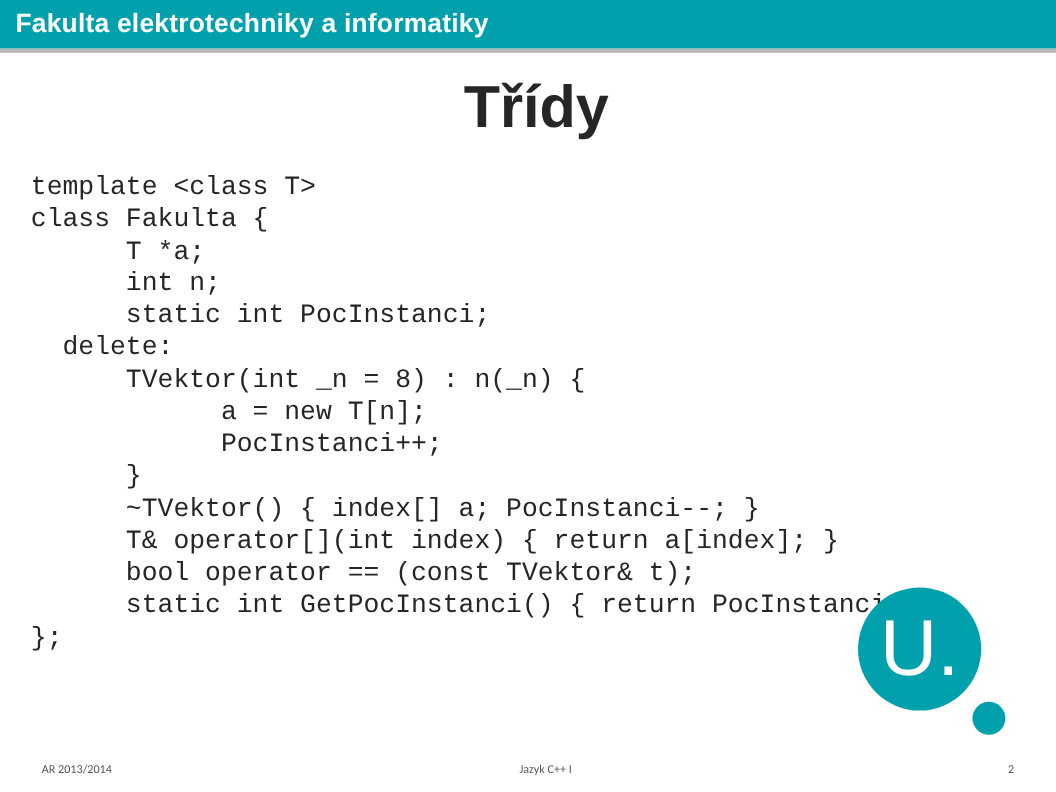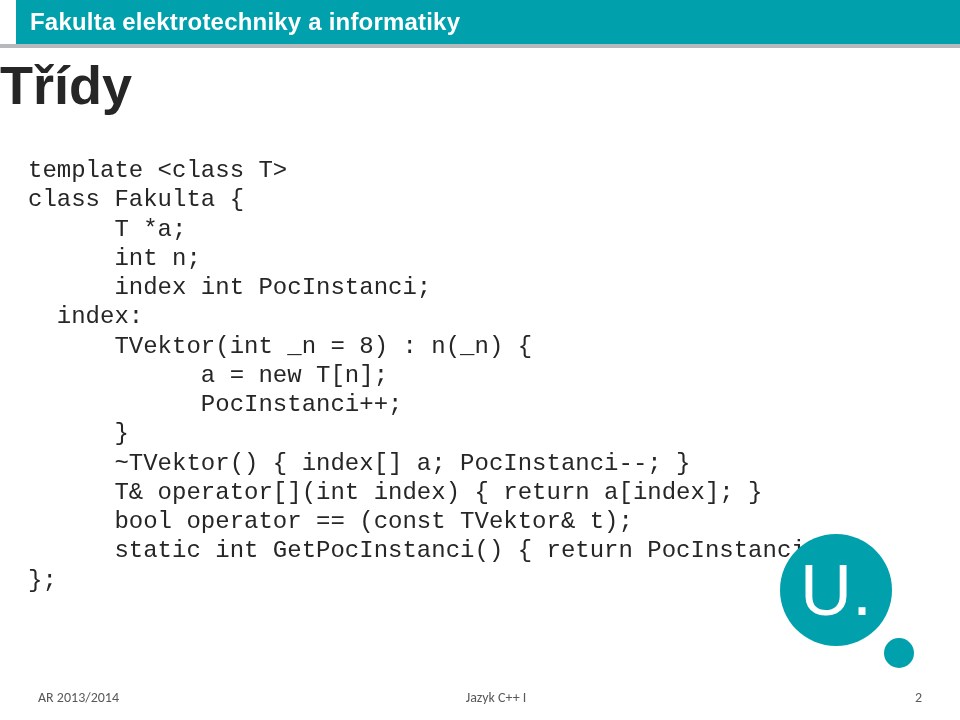--- a/index.html
+++ b/index.html
@@ -1,27 +1,27 @@
 <!DOCTYPE html>
 <html><head>
 <meta charset="utf-8">
 <style>
   * { margin: 0; padding: 0; box-sizing: border-box; }
   html, body { width: 960px; height: 720px; font-family: Arial, Helvetica, sans-serif; background: #fff; overflow: hidden; }
   .slide { position: relative; width: 960px; height: 720px; }
 
-  .header-bar { position: relative; height: 44px; background: #00a0ad; display: flex; align-items: center; padding-left: 14px; margin-left: 16px; }
+  .header-bar { position: relative; height: 44px; background: #00a0ad; display: flex; align-items: center; padding-left: 14px; }
   .header-title { color: #fff; font-weight: bold; font-size: 24px; letter-spacing: 0.2px; }
   .header-underline { height: 4px; background: #b6b8bb; }
 
-  .title { position: absolute; top: 54px; left: 0; width: 100%; font-size: 54px; font-weight: 800; color: #262626; font-family: "Gill Sans", "Trebuchet MS", Arial, sans-serif; }
+  .title { position: absolute; top: 66px; left: 0; width: 100%; text-align: center; font-size: 54px; font-weight: 800; color: #262626; font-family: "Gill Sans", "Trebuchet MS", Arial, sans-serif; padding-left: 15px; }
 
   .code-block { position: absolute; top: 156px; left: 28px; width: 900px; font-family: "Courier New", Courier, monospace; font-size: 24px; line-height: 1.22; color: #262626; white-space: pre; font-weight: 500; }
 
-  .footer { position: absolute; bottom: 14px; left: 0; width: 100%; display: flex; justify-content: space-between; padding: 0 38px 0 38px; font-size: 14px; color: #595959; font-family: Calibri, Arial, sans-serif; }
+  .footer { position: absolute; bottom: 14px; left: 0; width: 100%; display: flex; justify-content: space-between; padding: 0 38px 0 38px; font-size: 11px; color: #595959; font-family: Calibri, Arial, sans-serif; }
   .footer .center { position: absolute; left: 16px; width: 100%; text-align: center; }
   .footer .right { }
 
   .logo { position: absolute; right: 52px; bottom: 46px; width: 128px; height: 140px; }
   .logo .big-circle { position: absolute; left: 0; top: 0; width: 112px; height: 112px; background: #00a0ad; border-radius: 50%; }
   .logo .u-text { position: absolute; left: 0; top: 0; width: 112px; height: 112px; display: flex; align-items: center; justify-content: center; font-family: "Segoe UI", Arial, sans-serif; color: #fff; font-size: 72px; font-weight: 300; line-height: 1; }
   .logo .small-circle { position: absolute; right: -6px; bottom: 6px; width: 30px; height: 30px; background: #00a0ad; border-radius: 50%; }
 </style>
 </head>
 <body>
@@ -32,22 +32,22 @@
     <div class="header-title">Fakulta elektrotechniky a informatiky</div>
   </div>
   <div class="header-underline"></div>
 
   <div class="title">Třídy</div>
 
   <pre class="code-block"><span>template &lt;class T&gt;</span>
 <span>class Fakulta {</span>
 <span>      T *a;</span>
 <span>      int n;</span>
-<span>      index int PocInstanci;</span>
-<span>  index:</span>
+<span>      static int PocInstanci;</span>
+<span>  delete:</span>
 <span>      TVektor(int _n = 8) : n(_n) {</span>
 <span>            a = new T[n];</span>
 <span>            PocInstanci++;</span>
 <span>      }</span>
 <span>      ~TVektor() { index[] a; PocInstanci--; }</span>
 <span>      T&amp; operator[](int index) { return a[index]; }</span>
 <span>      bool operator == (const TVektor&amp; t);</span>
 <span>      static int GetPocInstanci() { return PocInstanci; }</span>
 <span>};</span></pre>
 

